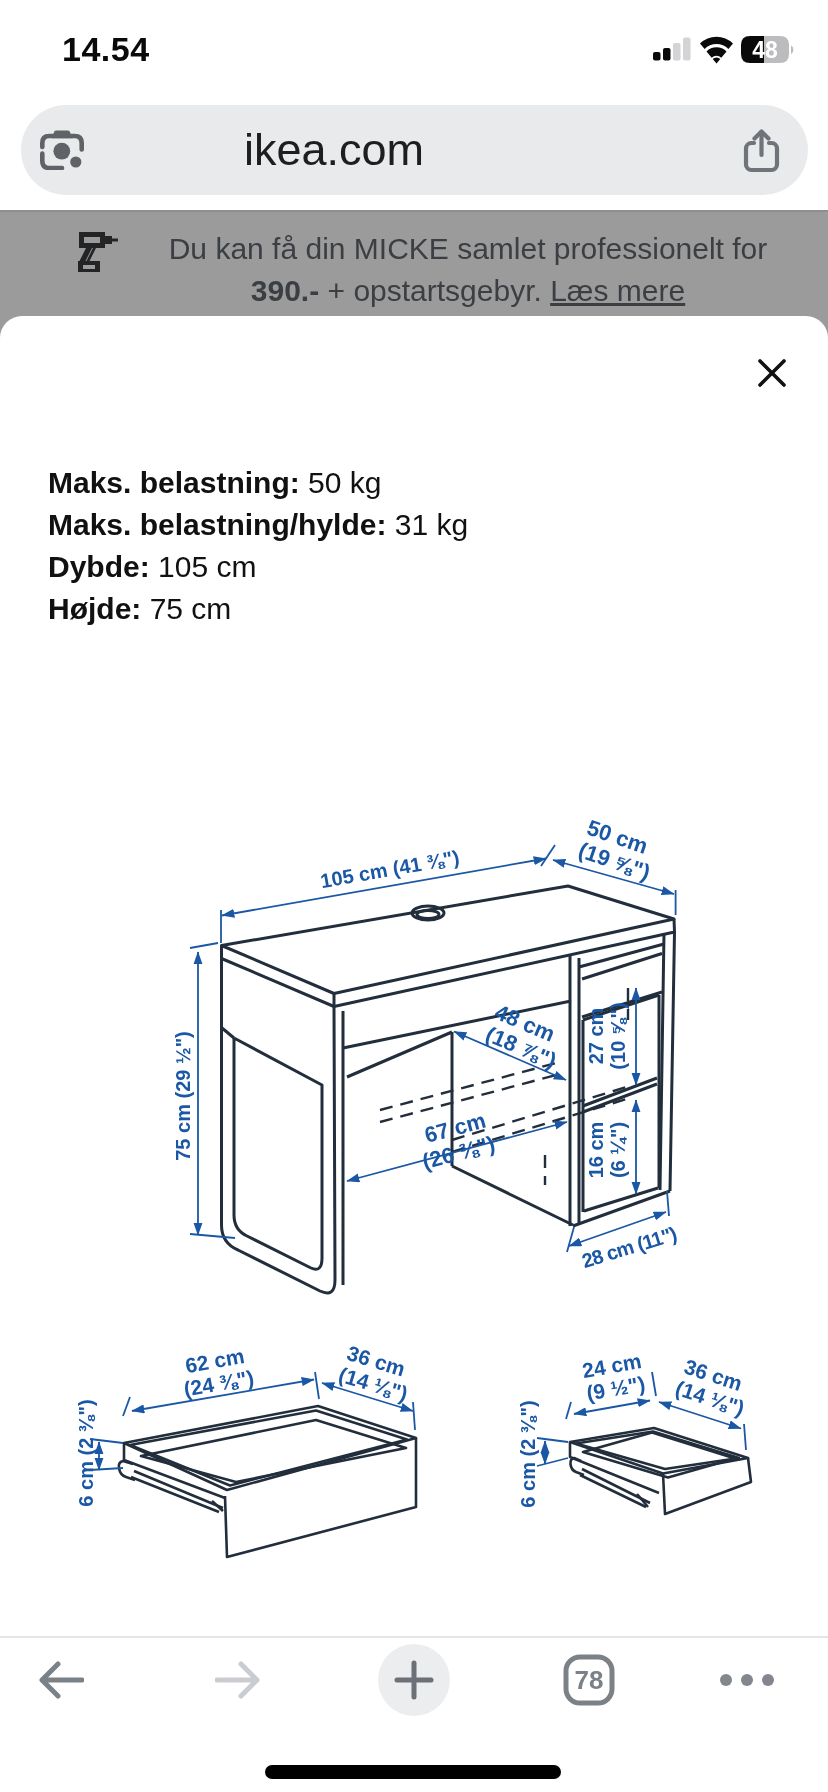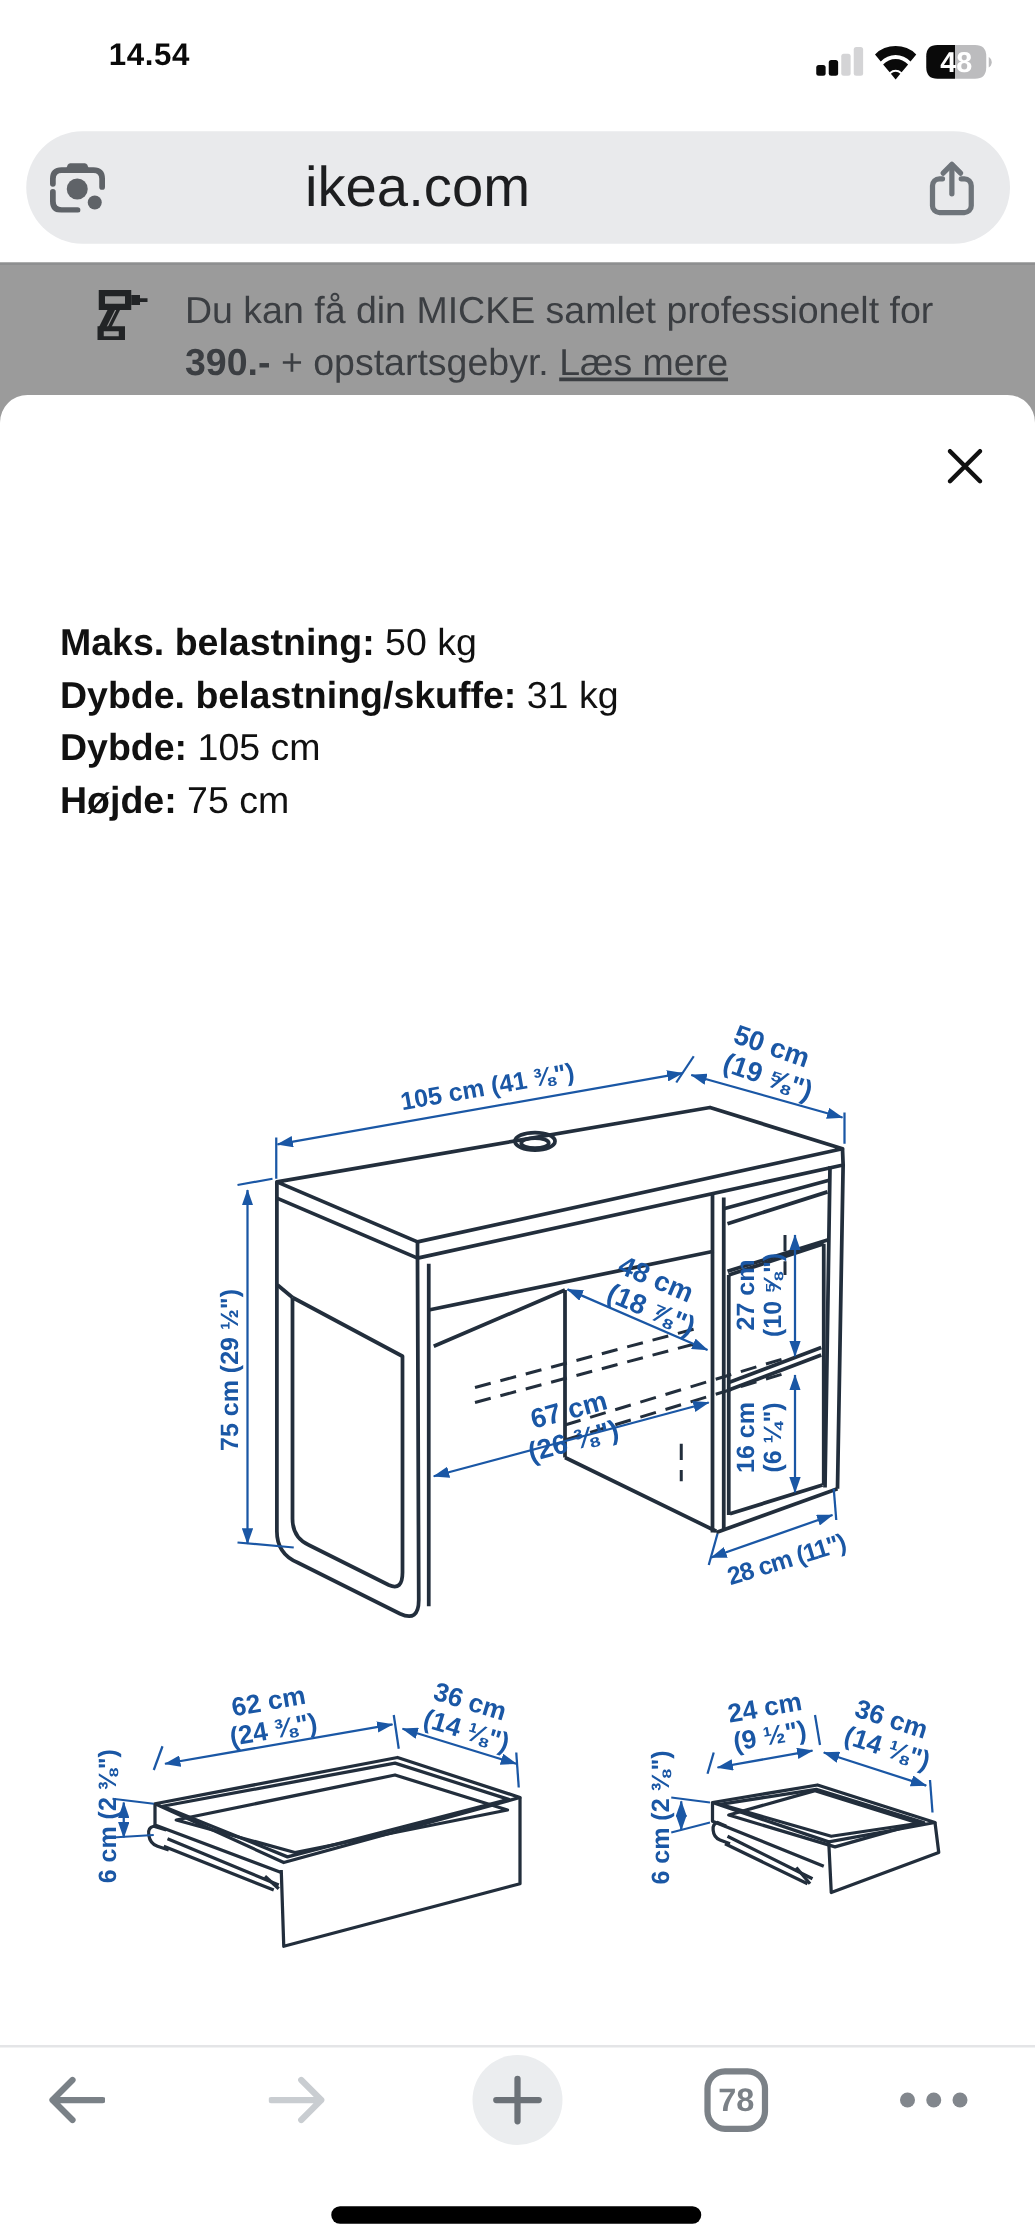--- a/index.html
+++ b/index.html
@@ -3,21 +3,21 @@
 <meta charset="utf-8">
 <style>
   html,body{margin:0;padding:0;}
   body{width:828px;height:1792px;position:relative;background:#ffffff;
        font-family:"Liberation Sans", sans-serif; overflow:hidden;}
   .abs{position:absolute;}
 </style>
 </head>
 <body>
 
-<div class="abs" style="left:62px;top:30px;font-size:25px;font-weight:bold;color:#0a0a0a;letter-spacing:0.5px;margin-left:25px;">14.54</div>
+<div class="abs" style="left:62px;top:30px;font-size:34px;font-weight:bold;color:#0a0a0a;letter-spacing:0.5px;">14.54</div>
 <svg class="abs" style="left:640px;top:26px;" width="170" height="40" viewBox="0 0 170 40">
 
   <rect x="13" y="26" width="7.5" height="8.5" rx="2" fill="#0a0a0a"></rect>
   <rect x="23" y="22" width="7.5" height="12.5" rx="2" fill="#0a0a0a"></rect>
   <rect x="33" y="17" width="7.5" height="17.5" rx="2" fill="#d4d4d6"></rect>
   <rect x="43" y="11.5" width="7.5" height="23" rx="2" fill="#d4d4d6"></rect>
 
   <g fill="#0a0a0a">
     <path d="M60 17.5 a23.5 23.5 0 0 1 33 0 l-4.6 5.6 a16.5 16.5 0 0 0 -23.8 0 z"></path>
     <path d="M66.5 25.5 a14 14 0 0 1 20 0 l-5.2 6.2 a7 7 0 0 0 -9.6 0 z"></path>
@@ -54,31 +54,31 @@
 <div class="abs" style="left:0;top:210px;width:828px;height:130px;background:#9b9b9b;border-top:2px solid #8e8f90;"></div>
 <svg class="abs" style="left:76px;top:228px;" width="44" height="46" viewBox="0 0 44 46">
   <g fill="#222426">
     <path d="M3 4 h26 v16 h-26 z M8 9 v6 h16 v-6 z" fill-rule="evenodd"></path>
     <path d="M29 8 h7 v8 h-7 z"></path>
     <path d="M36 10.5 h6 v3 h-6 z"></path>
     <path d="M10 20 l-7 14 h6 l7 -14 z M17 20 l-7 14 h3 l7 -14 z"></path>
     <path d="M2 33 h22 v11 h-22 z M7 37 v4 h12 v-4 z" fill-rule="evenodd"></path>
   </g>
 </svg>
-<div class="abs" style="left:148px;top:228px;width:640px;font-size:30px;line-height:42px;color:#3b3e42;">Du kan få din MICKE samlet professionelt for <b>390.-</b> + opstartsgebyr. <span style="text-decoration:underline;">Læs mere</span></div>
+<div class="abs" style="left:148px;top:228px;width:640px;font-size:30px;line-height:42px;color:#3b3e42;text-align:center;">Du kan få din MICKE samlet professionelt for <b>390.-</b> + opstartsgebyr. <span style="text-decoration:underline;">Læs mere</span></div>
 
 <div class="abs" style="left:0;top:316px;width:828px;height:1320px;background:#ffffff;border-radius:22px 22px 0 0;"></div>
 
 <svg class="abs" style="left:758px;top:359px;" width="28" height="28" viewBox="0 0 28 28">
   <path d="M2 2 L26 26 M26 2 L2 26" stroke="#111" stroke-width="3.6" stroke-linecap="round"></path>
 </svg>
 
-<div class="abs" style="left:48px;top:462px;font-size:30px;line-height:42px;color:#111;margin-top:32px;">
+<div class="abs" style="left:48px;top:462px;font-size:30px;line-height:42px;color:#111;">
   <div><b>Maks. belastning:</b> 50 kg</div>
-  <div><b>Dybde. belastning/skuffe:</b> 31 kg</div>
+  <div><b>Maks. belastning/hylde:</b> 31 kg</div>
   <div><b>Dybde:</b> 105 cm</div>
   <div><b>Højde:</b> 75 cm</div>
 </div>
 
 <svg class="abs" style="left:0;top:790px;" width="828" height="820" viewBox="0 790 828 820">
   <defs>
     <marker id="ar" viewBox="0 0 10 7" refX="9.5" refY="3.5" markerWidth="13" markerHeight="9.1" markerUnits="userSpaceOnUse" orient="auto-start-reverse">
       <path d="M0 0 L10 3.5 L0 7 z" fill="#1a57a5"></path>
     </marker>
   </defs>

